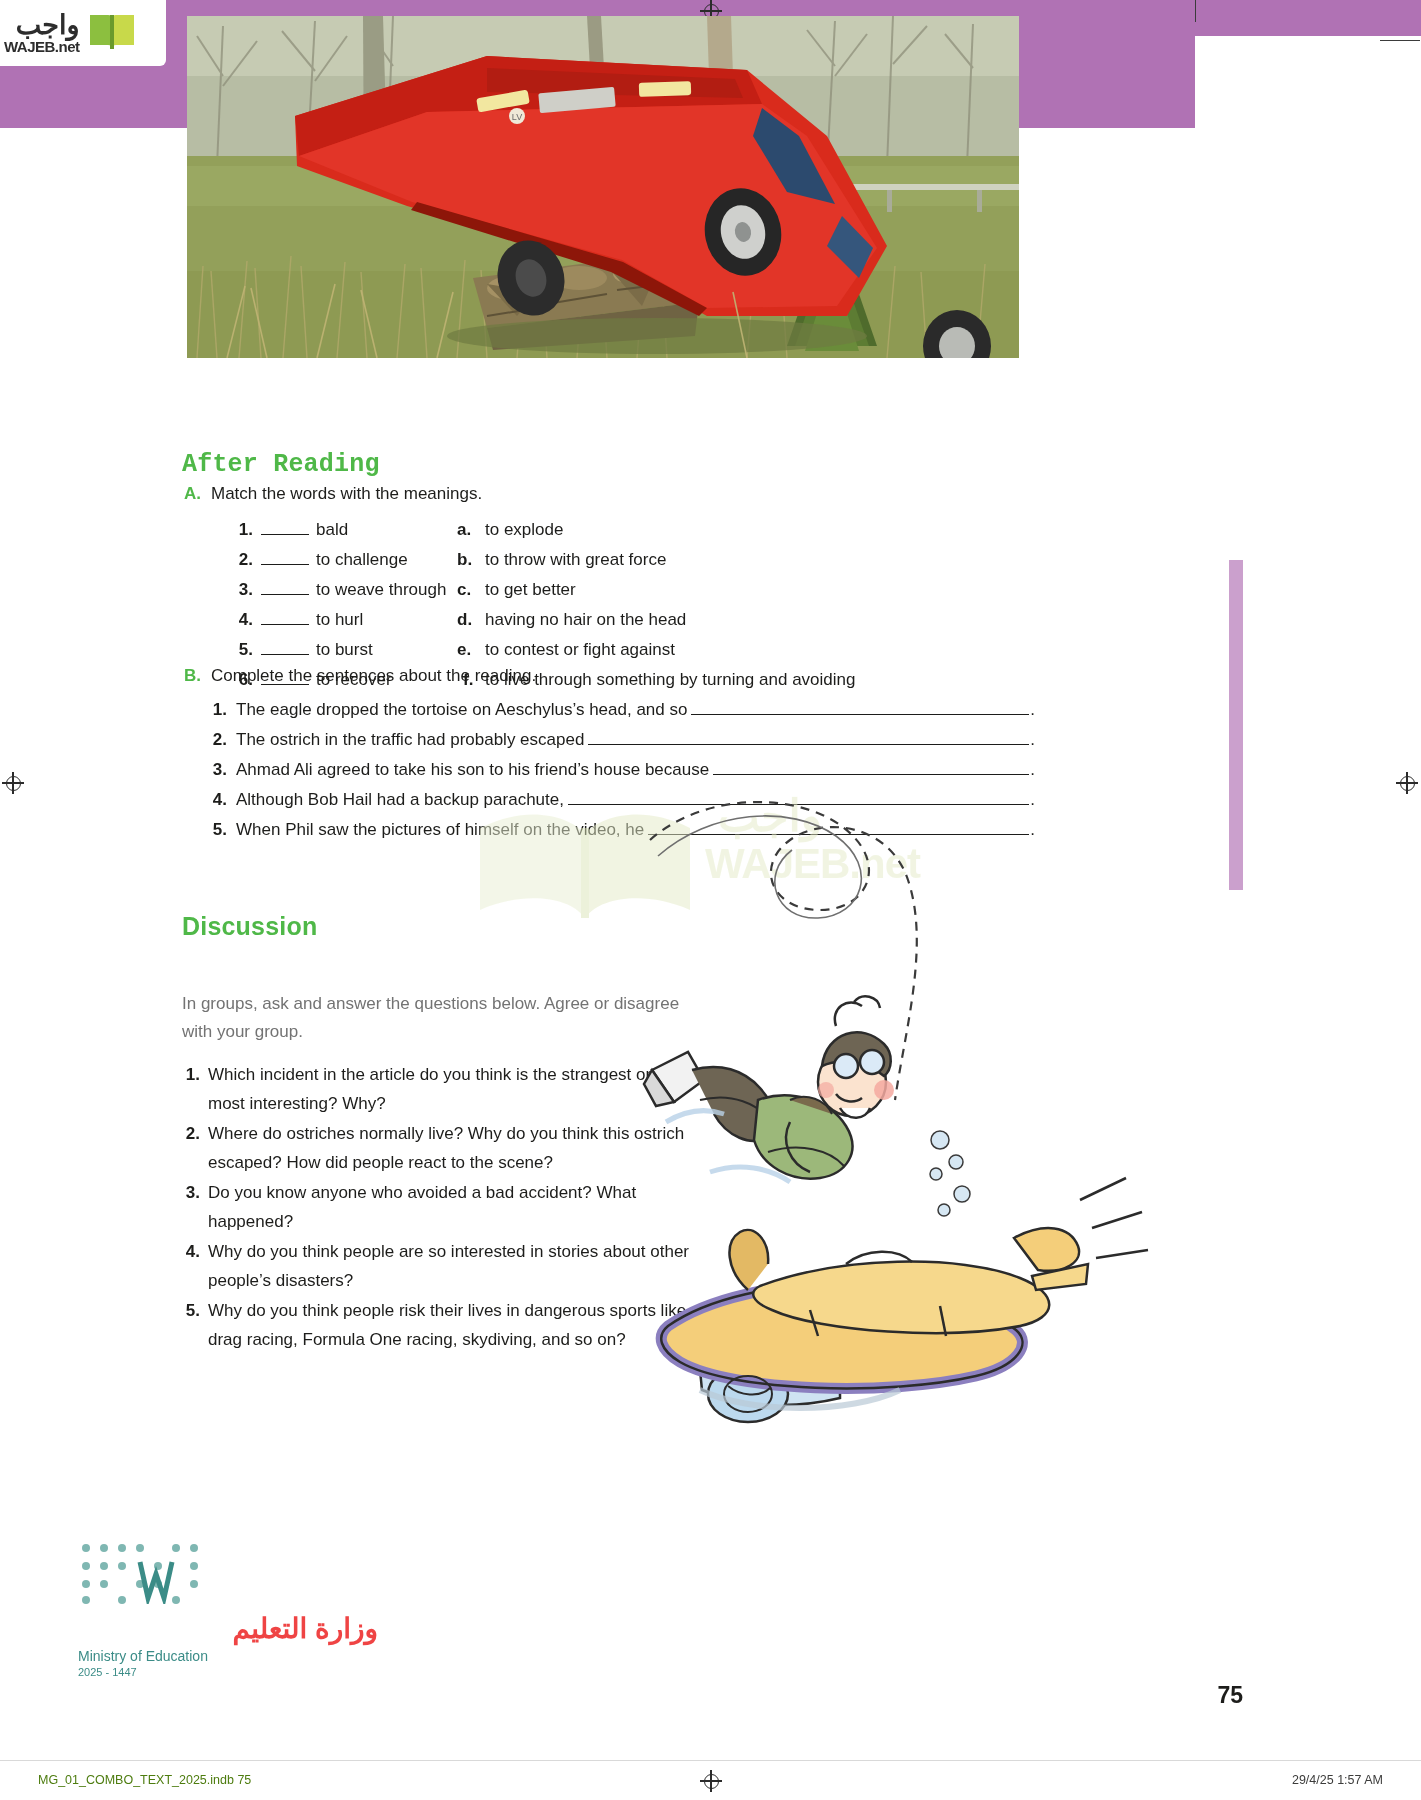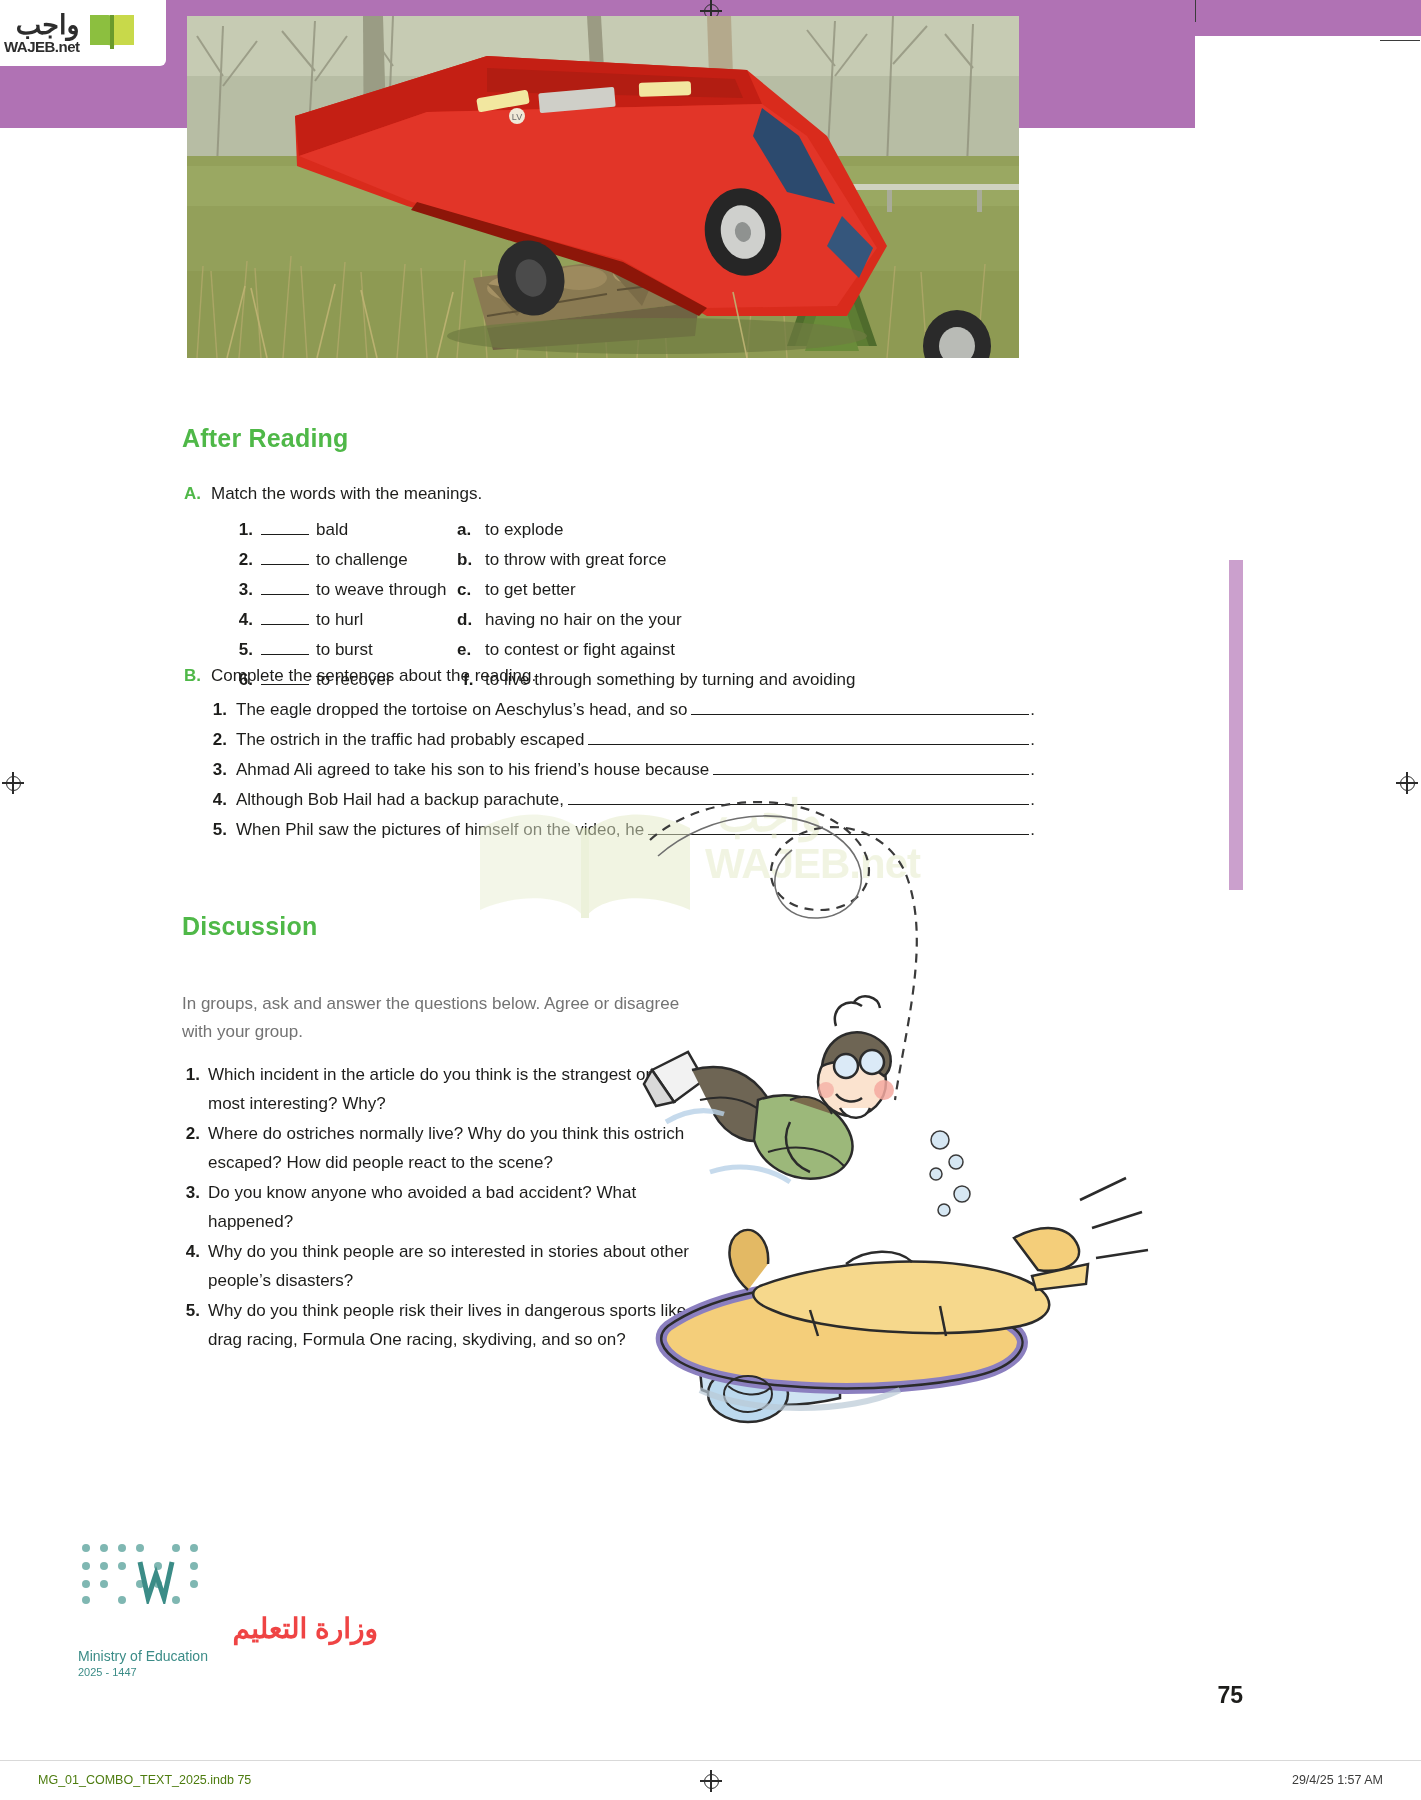--- a/index.html
+++ b/index.html
@@ -132,21 +132,21 @@
   }
 
   h2.section-head {
     position: absolute;
     font-size: 25px;
     font-weight: bold;
     color: #4fb848;
     margin: 0;
     letter-spacing: 0.2px;
   }
-  .head-after-reading { left: 182px; top: 424px; }
+  .head-after-reading { left: 182px; top: 450px; font-family: Liberation Mono, monospace; }
   .head-discussion { left: 182px; top: 912px; }
 
   .ex-letter {
     position: absolute;
     font-size: 17px;
     font-weight: bold;
     color: #4fb848;
   }
   .ex-text {
     position: absolute;
@@ -559,21 +559,21 @@
       <div class="match-row">
         <span class="match-letter">b.</span>
         <span>to throw with great force</span>
       </div>
       <div class="match-row">
         <span class="match-letter">c.</span>
         <span>to get better</span>
       </div>
       <div class="match-row">
         <span class="match-letter">d.</span>
-        <span>having no hair on the your</span>
+        <span>having no hair on the head</span>
       </div>
       <div class="match-row">
         <span class="match-letter">e.</span>
         <span>to contest or fight against</span>
       </div>
       <div class="match-row">
         <span class="match-letter indent">f.</span>
         <span>to live through something by turning and avoiding</span>
       </div>
     </div>

